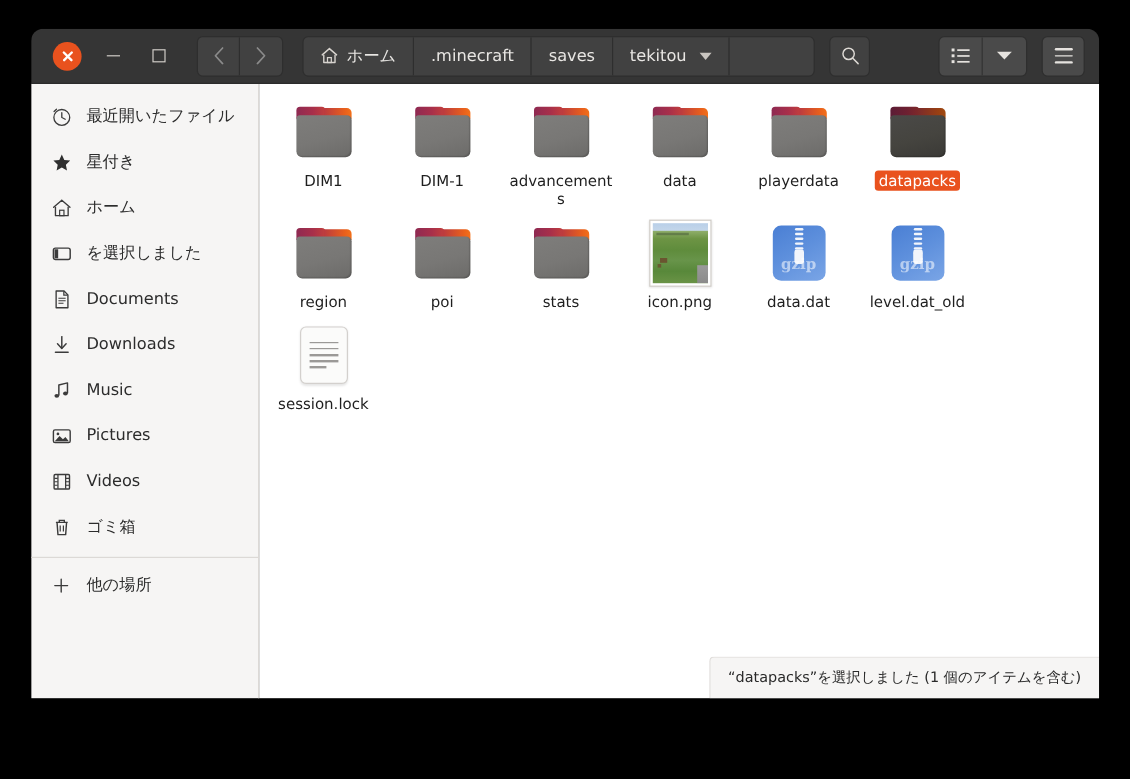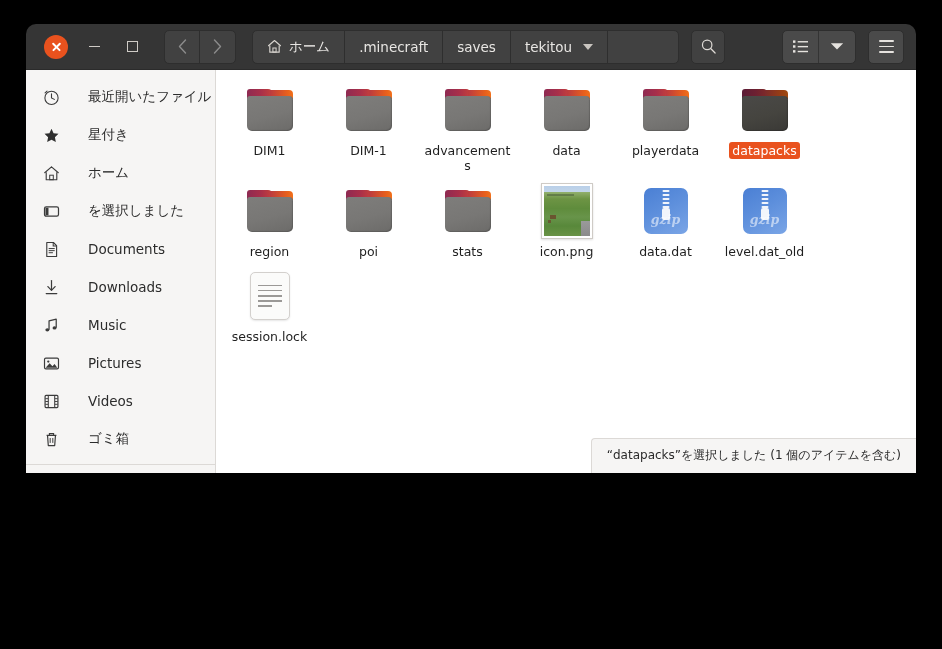--- a/index.html
+++ b/index.html
@@ -7,21 +7,21 @@
     width: 942px; height: 649px;
     background: #000000;
     font-family: "DejaVu Sans", "Liberation Sans", sans-serif;
     overflow: hidden;
   }
 
   
   #window {
     position: absolute;
     left: 26px; top: 24px;
-    width: 890px; height: 449px;
+    width: 890px; height: 558px;
     border-radius: 10px 10px 0 0;
     overflow: hidden;
     display: flex;
     flex-direction: column;
     box-shadow: 0 0 0 0 transparent;
   }
 
   
   #headerbar {
     height: 46px;
@@ -139,21 +139,21 @@
   
   #sidebar {
     width: 190px;
     background: #f6f5f4;
     border-right: 1px solid #dcd9d6;
     padding-top: 8px;
     flex: 0 0 auto;
   }
   .side-item {
     display: flex; align-items: center;
-    gap: 28px;
+    gap: 12px;
     height: 38px;
     padding: 0 12px 0 16px;
     color: #2c2c2c;
     font-size: 13.5px;
     white-space: nowrap;
   }
   .side-item .sicon {
     width: 18px; height: 18px;
     display: flex; align-items: center; justify-content: center;
     flex: 0 0 18px;
@@ -250,21 +250,20 @@
   }
   .gzip .pull {
     position: absolute; left: 50%; top: 20px;
     transform: translateX(-50%);
     width: 8px; height: 12px;
     background: #f2f5fb; border-radius: 2px;
   }
   .gzip .gtext {
     position: absolute; left: 0; right: 0; bottom: 7px;
     text-align: center;
-    font-style: italic;
     font-size: 12.5px;
     font-weight: bold;
     color: rgba(255,255,255,0.55);
     font-family: "DejaVu Serif", "Liberation Serif", serif;
   }
 
   
   .docicon {
     width: 40px; height: 48px;
     border-radius: 5px;

